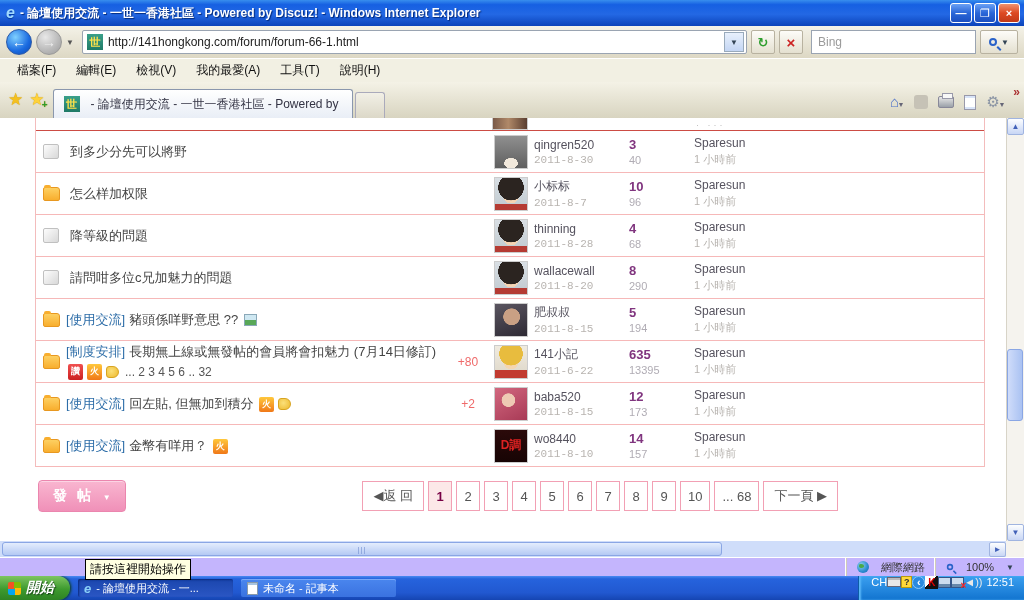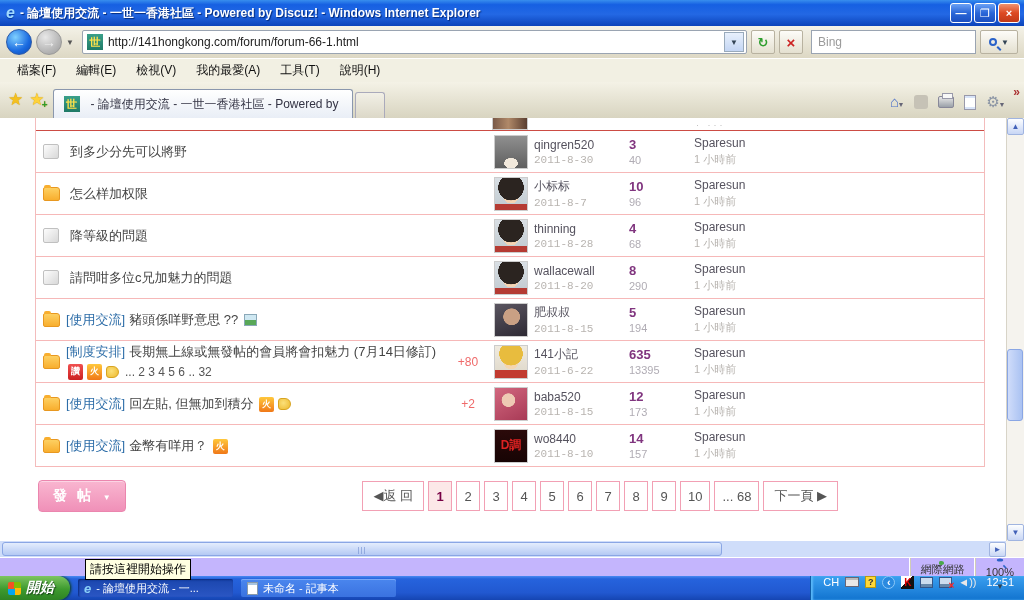--- a/index.html
+++ b/index.html
@@ -126,39 +126,39 @@
     border:1px solid #8aa6e4; border-radius:3px; }
   .hscroll { height:16px; background:#cfddfa; display:flex; align-items:center; }
   .hthumb { height:14px; width:720px; margin-left:2px; background:linear-gradient(180deg,#e4edfd,#b4c9f4); border:1px solid #8aa6e4; border-radius:3px;
     display:flex; align-items:center; justify-content:center; color:#7a96d4; font-size:8px; letter-spacing:1px; }
   .hscroll .scroll-btn { width:17px; height:15px; margin-left:auto; }
   .scroll-corner { width:18px; background:#f5f3ee; }
 
   
   .statusbar { height:19px; background:#c4b5fd; border-top:1px solid #fff; display:flex; align-items:center; position:relative; font-size:11px; color:#333; }
   .status-right { margin-left:auto; display:flex; align-items:center; height:100%; }
-  .status-sec { display:flex; align-items:center; gap:4px; padding:0 10px; height:100%; border-left:1px solid #d0ccb8; box-shadow:-1px 0 0 #fff;flex-direction:column; }
+  .status-sec { display:flex; align-items:center; gap:12px; padding:0 10px; height:100%; border-left:1px solid #d0ccb8; box-shadow:-1px 0 0 #fff; }
   .globe { width:12px; height:12px; border-radius:50%; background:radial-gradient(circle at 35% 35%,#8fd0f0,#2a8ad0 60%,#1a6aa8); position:relative; }
   .globe::after { content:""; position:absolute; left:2px; top:3px; width:5px; height:4px; background:#4aa84a; border-radius:40% 60% 50% 40%; }
   .zoom-lens { transform:scale(.8); }
   .tooltip { position:absolute; left:85px; top:1px; background:#ffffe1; border:1px solid #000; font-size:12px; padding:1px 4px; color:#000; z-index:5; white-space:nowrap; }
 
   
   .taskbar { height:24px; background:linear-gradient(180deg,#4a8af2 0%,#2663dd 12%,#2158d0 70%,#1545b2 100%); display:flex; align-items:stretch; }
   .startbtn { display:flex; align-items:center; gap:5px; padding:0 16px 0 8px;
     background:linear-gradient(180deg,#7ec562,#3d9a2e 55%,#2e8323); border-radius:0 12px 12px 0; box-shadow:1px 0 3px #0a3a0a; }
   .winflag { width:13px; height:13px; border-radius:2px; background:conic-gradient(#81bc06 0 25%,#ffba08 0 50%,#05a6f0 0 75%,#f35325 0); }
   .start-label { color:#fff; font-weight:bold; font-style:italic; font-size:14px; text-shadow:1px 1px 1px #1a4a1a; }
   .task { display:flex; align-items:center; gap:5px; width:155px; margin:3px 0 3px 8px; padding:0 6px; border-radius:2px;
     color:#fff; font-size:11px; white-space:nowrap; overflow:hidden; }
   .task.active { background:linear-gradient(180deg,#1b46ad,#2a56c4); box-shadow:inset 1px 1px 2px #0a2a80; }
   .task.inactive { background:linear-gradient(180deg,#4a86ee,#3a72e0); box-shadow:inset 0 1px 0 #7aa8f8; }
   .ie-e { color:#8ad0f8; font-weight:bold; font-style:italic; font-size:13px; flex:none; }
   .note-icon { width:11px; height:13px; background:#fff; border:1px solid #89a; box-shadow:inset 0 2px 0 #a8c4e0; flex:none; }
-  .tray { margin-left:auto; display:flex; align-items:center; gap:6px; padding:0 10px 12px 12px;
+  .tray { margin-left:auto; display:flex; align-items:center; gap:0; padding:0 10px 12px 12px;
     background:linear-gradient(180deg,#3ba0f0,#1173cf); border-left:1px solid #0d5ca8; box-shadow:inset 2px 0 2px #5ab8f8; }
   .tray-txt { color:#fff; font-size:11px; }
   .kbd-icon { width:14px; height:10px; background:#e8e8e8; border:1px solid #667; box-shadow:inset 0 2px 0 #bbb; }
   .help-icon { width:11px; height:12px; background:#ffd83a; border:1px solid #b89a10; color:#333; font-size:9px; font-weight:bold; display:flex; align-items:center; justify-content:center; }
   .chev { color:#fff; font-size:11px; font-weight:bold; background:#2a8ae0; border:1px solid #8cc8f8; border-radius:50%; width:13px; height:13px; display:flex; align-items:center; justify-content:center; }
   .kasp { width:13px; height:13px; background:linear-gradient(135deg,#fff 45%,#111 45%); color:#d00; font-size:10px; font-weight:bold; display:flex; align-items:center; justify-content:center; }
   .net-icon { width:13px; height:11px; background:#cde; border:1px solid #358; box-shadow:inset 0 -3px 0 #68a; }
   .net-icon.err { position:relative; }
   .net-icon.err::after { content:"×"; position:absolute; right:-3px; bottom:-4px; color:#f22; font-weight:bold; font-size:10px; }
   .spk { color:#e8e8e8; font-size:11px; }

